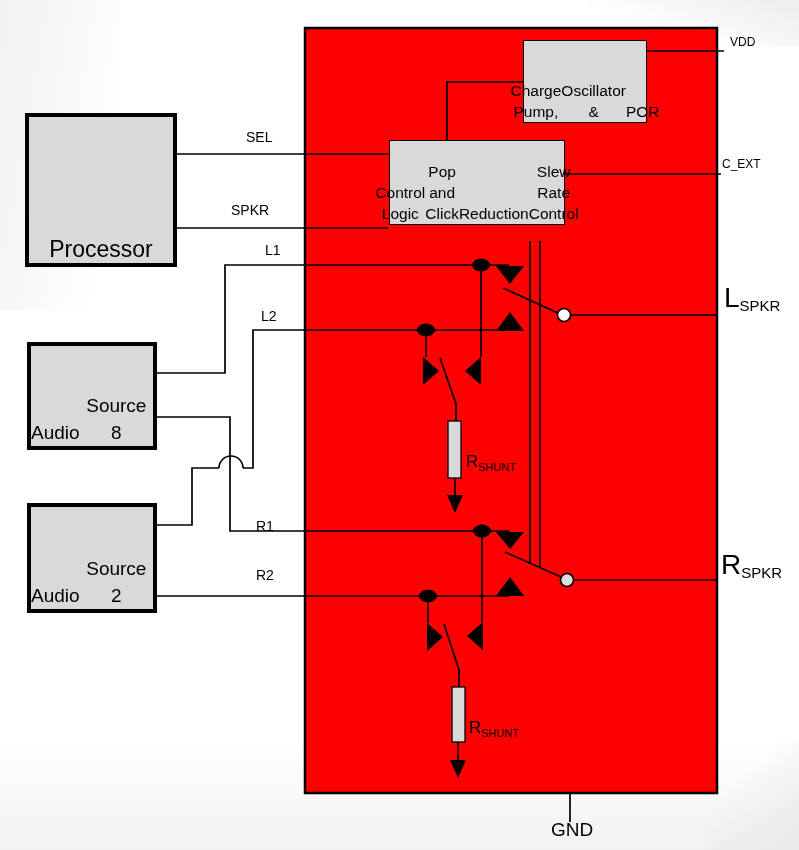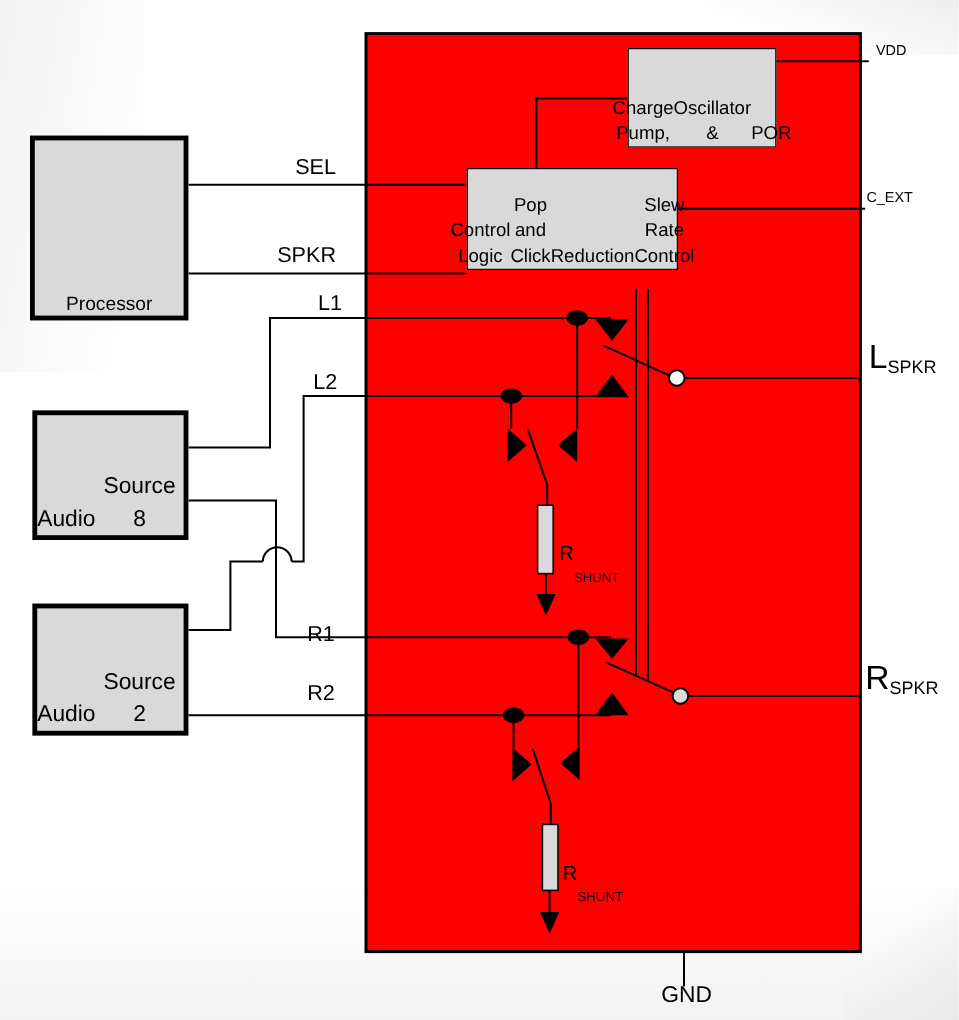--- a/index.html
+++ b/index.html
@@ -29,26 +29,26 @@
     box-sizing:border-box;
     display:flex;flex-direction:row;
     align-items:flex-end;justify-content:center;
     text-align:center;
   }
   .box.thick{border:4px solid #000;}
   .box.thin{border:1.5px solid #000;}
   .box .ln{display:block;}
 
   .lbl{position:absolute;z-index:2;white-space:nowrap;line-height:1.1;}
-  .sig{font-size:18px;}
+  .sig{font-size:14px;}
   .pin-sm{font-size:12px;}
   .pin-lg{font-size:28px;}
   .pin-lg .sub{font-size:15px;position:relative;top:4px;letter-spacing:0;}
   .rshunt{font-size:17px;}
-  .rshunt .sub{font-size:11px;position:relative;top:18px;}
+  .rshunt .sub{font-size:11px;position:relative;top:4px;}
   .gnd{font-size:19px;}
 </style>
 </head>
 <body>
 
 <div class="canvas">
 
   <div class="bg-tl"></div>
   <div class="bg-tr"></div>
   <div class="bg-bl"></div>
@@ -118,21 +118,21 @@
     <circle cx="564" cy="315" r="6.5" fill="#ffffff" stroke="#000" stroke-width="1.6"></circle>
     <circle cx="567" cy="580" r="6.5" fill="#dcdcdc" stroke="#000" stroke-width="1.6"></circle>
 
     <rect x="448" y="421" width="13" height="57" fill="#d9d9d9" stroke="#000" stroke-width="1.3"></rect>
     <rect x="452" y="687" width="13" height="55" fill="#d9d9d9" stroke="#000" stroke-width="1.3"></rect>
 
     <polygon points="447,495 463,495 455,513" fill="#000"></polygon>
     <polygon points="450,760 466,760 458,778" fill="#000"></polygon>
   </svg>
 
-  <div class="box thick" style="left:25px;top:113px;width:132px;height:154px;font-size:16px;">
+  <div class="box thick" style="left:25px;top:113px;width:152px;height:154px;font-size:23px;">
     <span class="ln">Processor</span>
   </div>
 
   <div class="box thick" style="left:27px;top:342px;width:130px;height:108px;font-size:19px;line-height:27px;">
     <span class="ln">Audio</span>
     <span class="ln">Source 8</span>
   </div>
 
   <div class="box thick" style="left:27px;top:503px;width:130px;height:110px;font-size:19px;line-height:27px;">
     <span class="ln">Audio</span>

